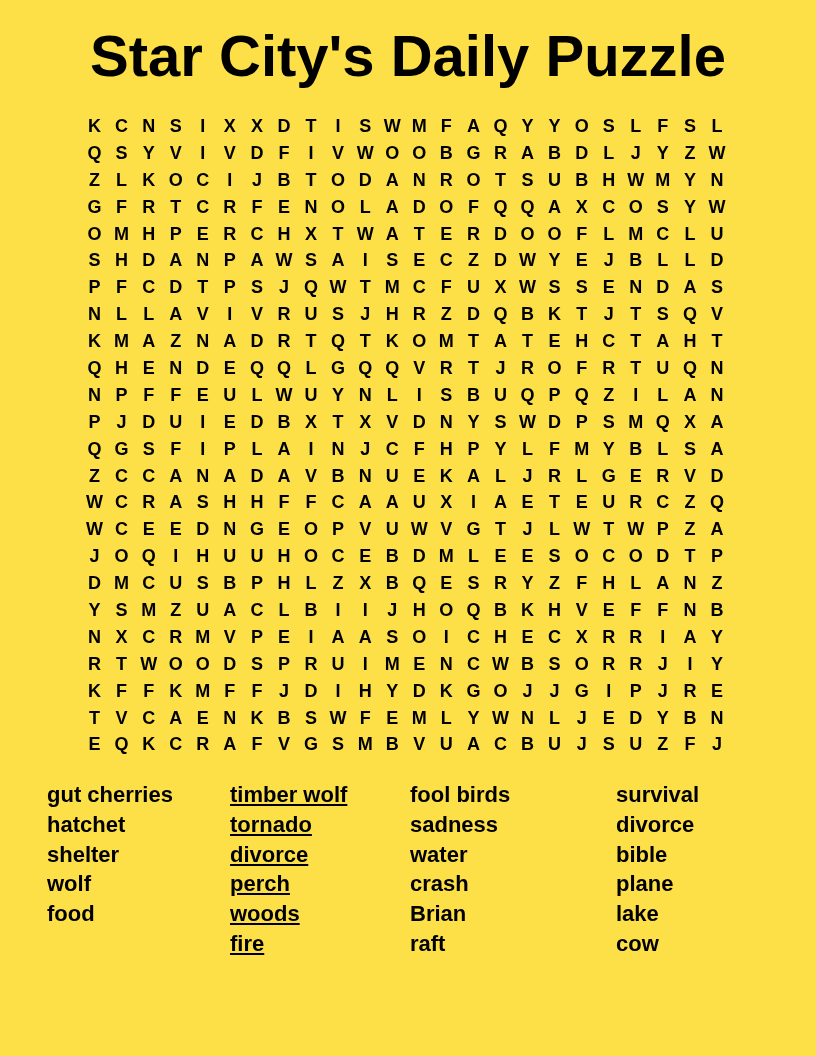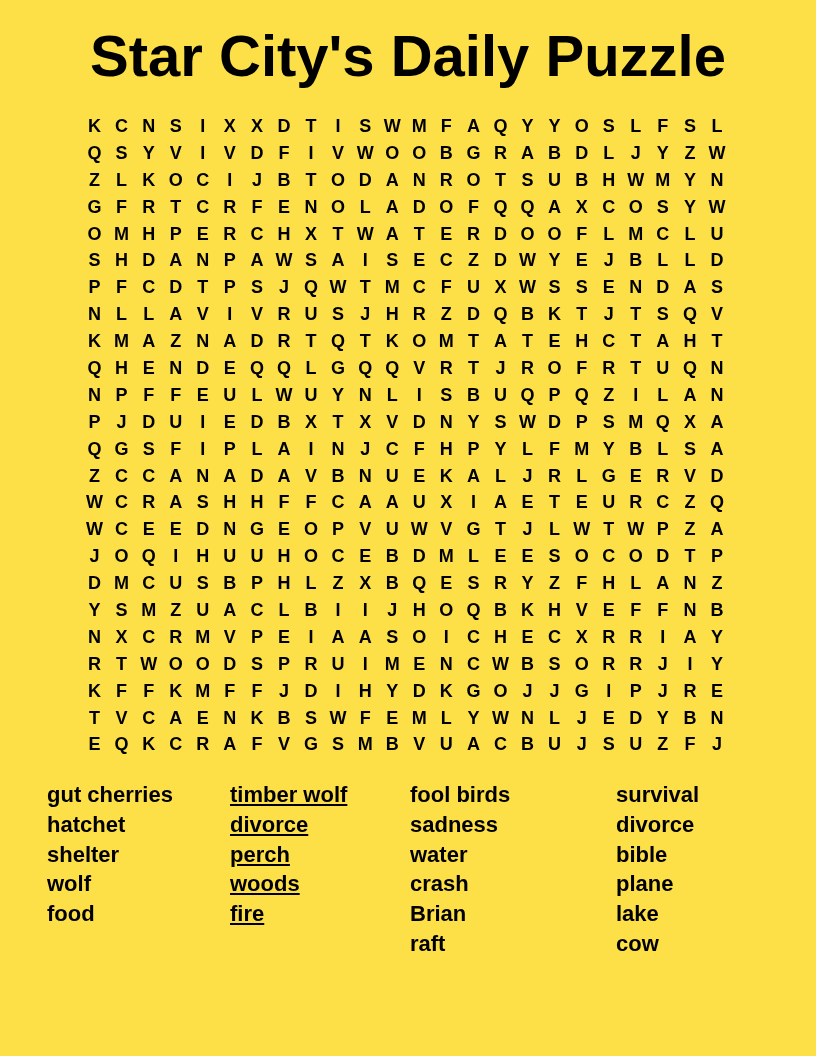--- a/index.html
+++ b/index.html
@@ -657,20 +657,21 @@
   <div class="word-list">
     <div class="word-col word-col-0">
         <div class="word">gut cherries</div>
         <div class="word">hatchet</div>
         <div class="word">shelter</div>
         <div class="word">wolf</div>
         <div class="word">food</div>
       </div>
     <div class="word-col word-col-1">
         <div class="word">timber wolf</div>
+        <div class="word">tornado</div>
         <div class="word">divorce</div>
         <div class="word">perch</div>
         <div class="word">woods</div>
         <div class="word">fire</div>
       </div>
     <div class="word-col word-col-2">
         <div class="word">fool birds</div>
         <div class="word">sadness</div>
         <div class="word">water</div>
         <div class="word">crash</div>

